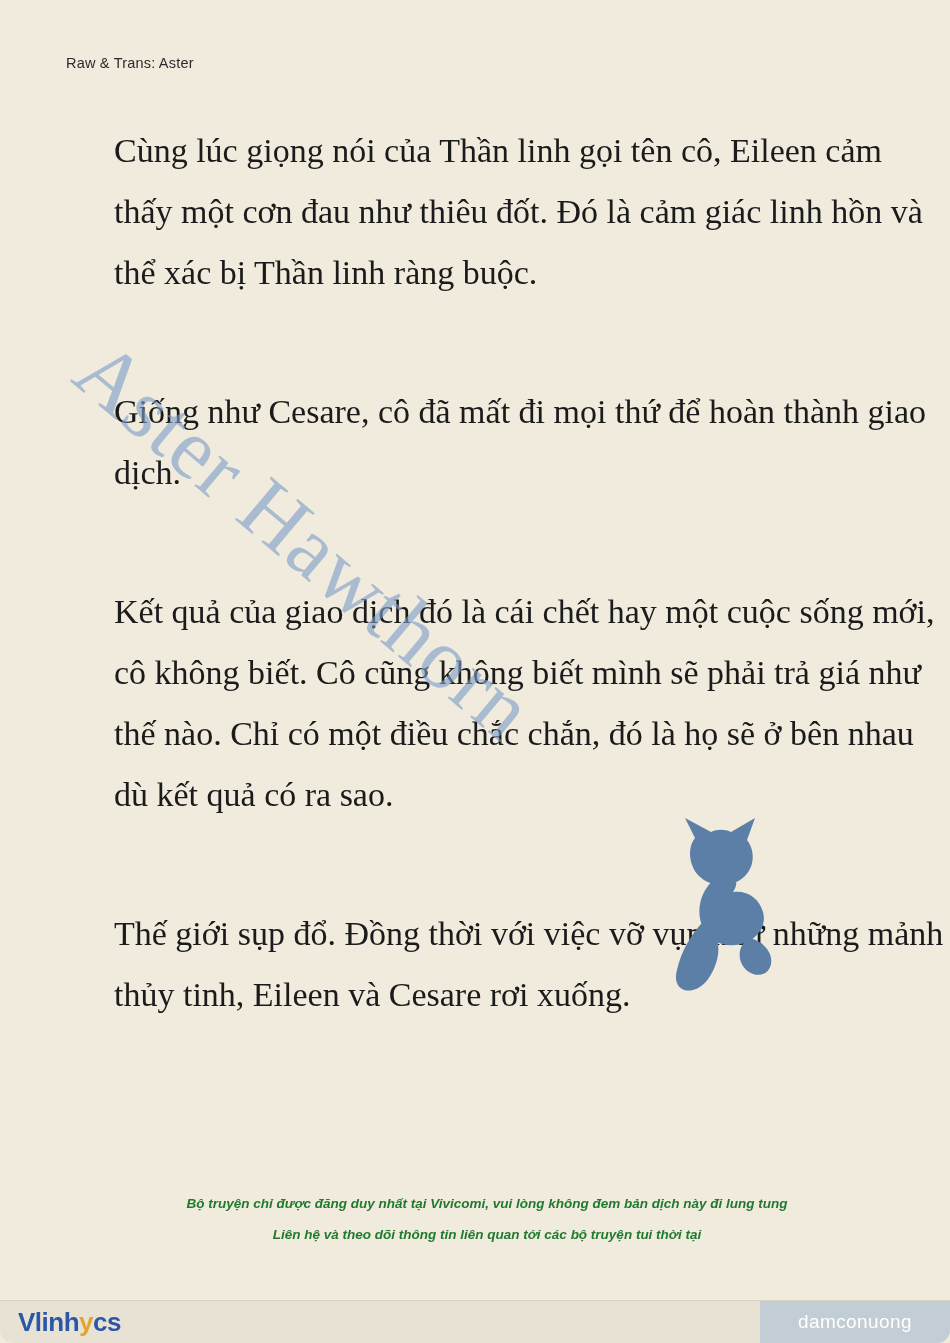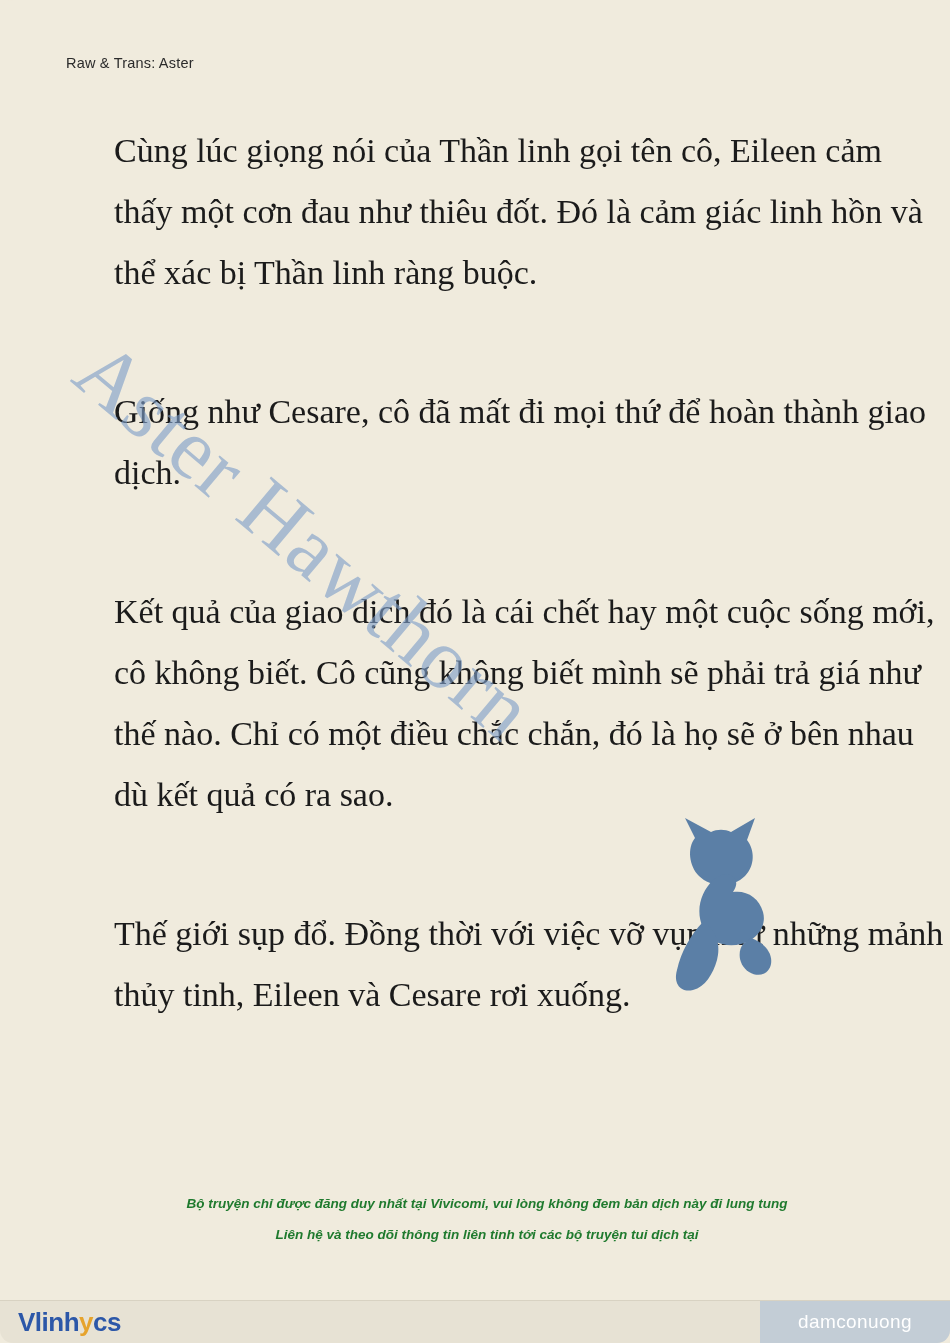--- a/index.html
+++ b/index.html
@@ -160,21 +160,21 @@
         <path d="M40 20 L30 0 L56 14 C62 11 70 11 76 14 L100 0 L92 22 C100 32 100 48 90 58 C78 70 56 70 44 58 C34 48 32 30 40 20 Z"></path>
         <path d="M58 62 C46 74 40 92 48 110 C54 124 70 130 86 126 C102 122 112 108 108 94 C104 80 92 72 78 74 C86 62 78 56 68 56 Z"></path>
         <path d="M48 104 C36 116 26 134 22 152 C18 166 26 175 38 172 C50 169 58 156 62 142 C66 128 62 112 48 104 Z"></path>
         <path d="M96 120 C108 124 118 134 116 146 C114 156 104 160 94 154 C84 148 82 134 88 126 Z"></path>
       </g>
     </svg>
   </div>
 
   <div class="footer-notes">
     <div>Bộ truyện chỉ được đăng duy nhất tại Vivicomi, vui lòng không đem bản dịch này đi lung tung</div>
-    <div>Liên hệ và theo dõi thông tin liên tinh tới các bộ truyện tui dịch tại</div>
+    <div>Liên hệ và theo dõi thông tin liên quan tới các bộ truyện tui thời tại</div>
   </div>
 
   <div class="bottom-bar">
     <div class="logo">
       <span class="v-blue">V</span><span class="v-blue">linh</span><span class="y-orange">y</span><span class="v-blue">cs</span>
     </div>
     <div class="badge-right">damconuong</div>
   </div>
 
 </div>

